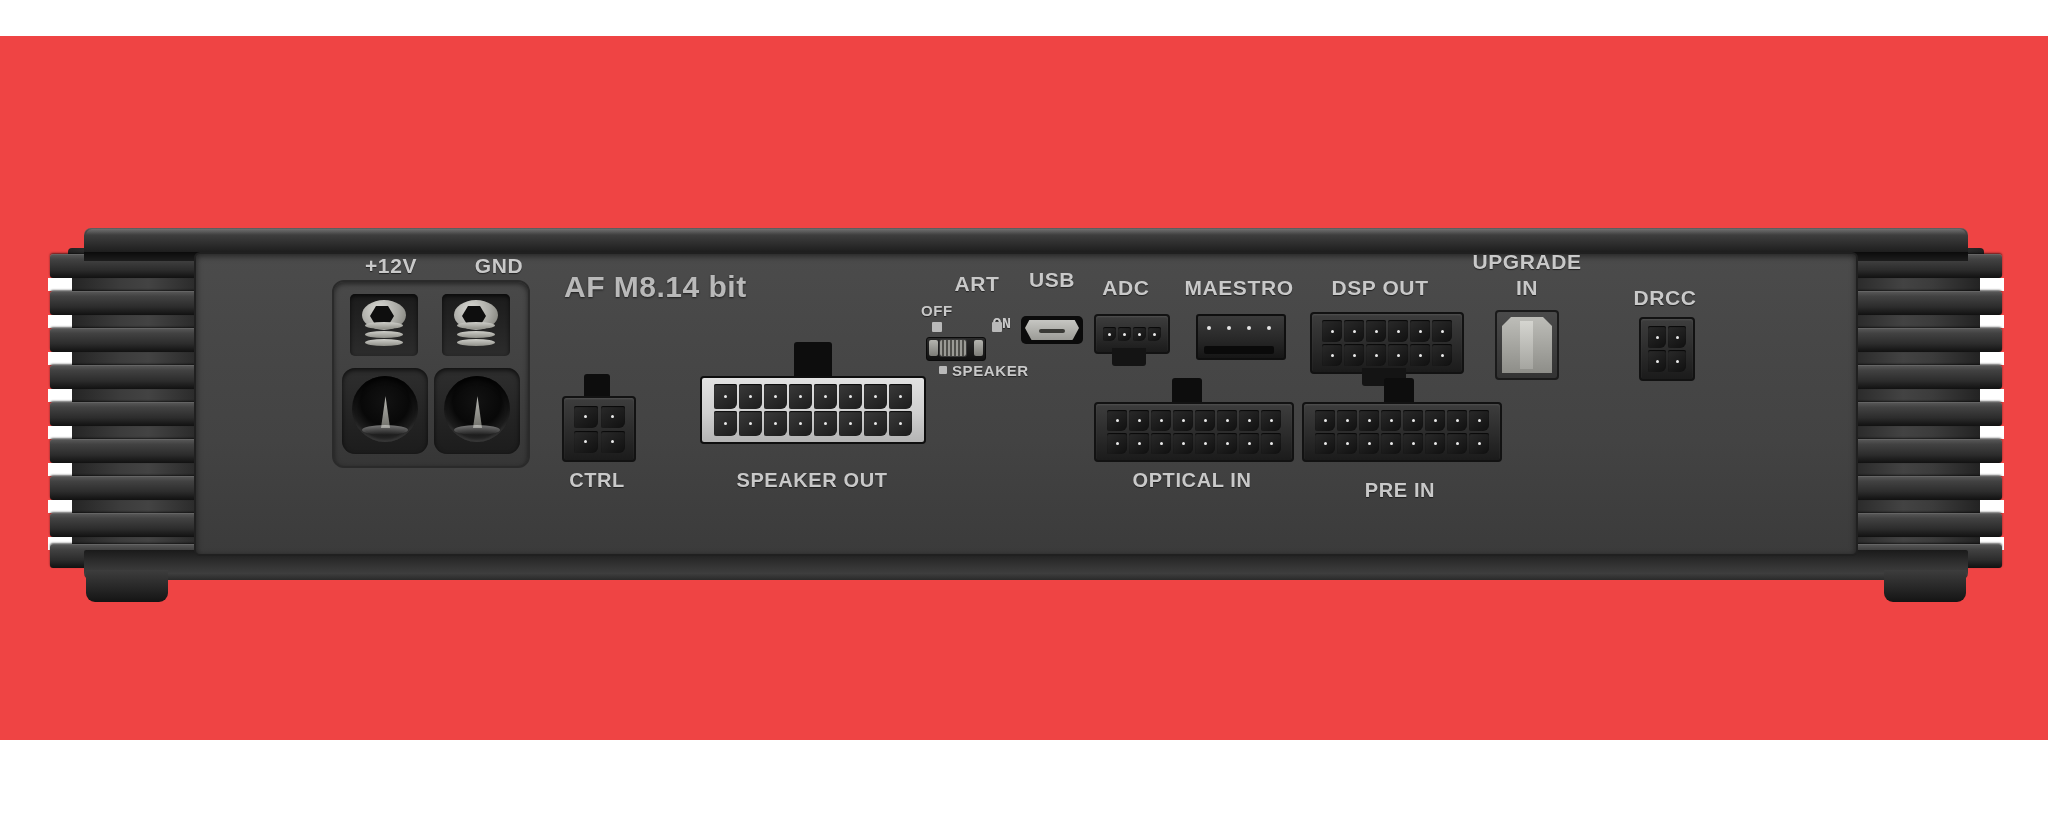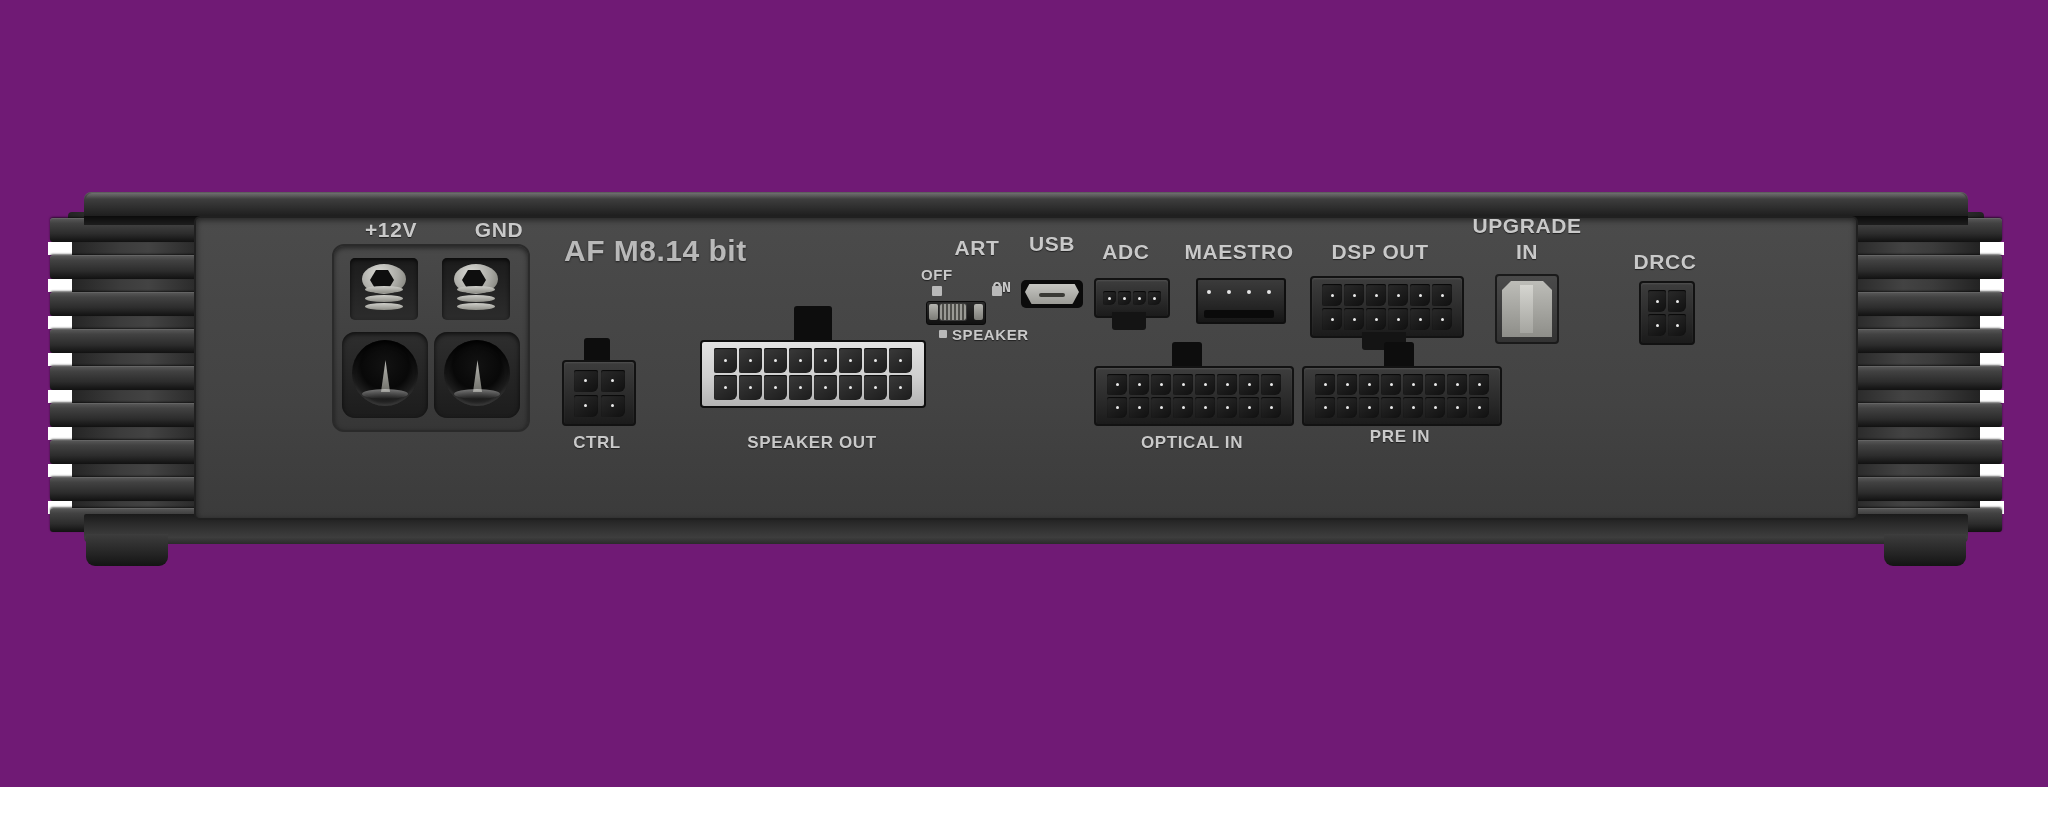--- a/index.html
+++ b/index.html
@@ -2,21 +2,21 @@
 <html><head>
 <meta charset="utf-8">
 <title>AF M8.14 bit — Amplifier Rear Panel</title>
 <style>
   html,body{margin:0;padding:0;background:#ffffff;}
   body{
     width:2048px;height:819px;overflow:hidden;
     font-family:"Liberation Sans",sans-serif;
     -webkit-font-smoothing:antialiased;
   }
-  #stage{position:relative;width:2048px;height:787px;background:#701a75;}
+  #stage{position:relative;width:2048px;height:704px;background:#ef4444;margin-top:36px;}
 
   
   .chassis{
     position:absolute;left:84px;top:192px;width:1884px;height:380px;
   }
 
   
   .lid{
     position:absolute;left:0;top:0;width:1884px;height:28px;
     background:linear-gradient(180deg,#4d4d4d 0%,#3a3a3a 32%,#262626 70%,#171717 100%);
@@ -85,21 +85,21 @@
     box-shadow:0 0 0 2px #202020, 0 2px 6px rgba(0,0,0,.55) inset;
   }
 
   
   .lbl{
     position:absolute;color:#c9c9c9;font-weight:bold;
     letter-spacing:.6px;text-align:center;white-space:nowrap;
     text-shadow:0 1px 1px rgba(0,0,0,.55);
     font-family:"Liberation Sans",sans-serif;
   }
-  .lbl.sm{font-size:17px;}
+  .lbl.sm{font-size:20px;}
   .lbl.xs{font-size:15px;}
   .lbl.md{font-size:21px;}
   .model{
     position:absolute;color:#b9b9b9;font-weight:bold;font-size:30px;
     letter-spacing:.5px;white-space:nowrap;
     text-shadow:0 1px 2px rgba(0,0,0,.6);
   }
 
   
   .pwrblock{
@@ -519,17 +519,17 @@
               <div class="cell"></div>
               <div class="cell"></div>
               <div class="cell"></div>
             <div class="cell"></div>
               <div class="cell"></div>
               <div class="cell"></div>
               <div class="cell"></div>
           </div>
         </div>
       </div>
-      <div class="lbl sm" style="left:1098px;top:209px;width:212px;">PRE IN</div>
+      <div class="lbl sm" style="left:1098px;top:225px;width:212px;">PRE IN</div>
 
     </div>
   </div>
 </div>
 
 </body></html>

